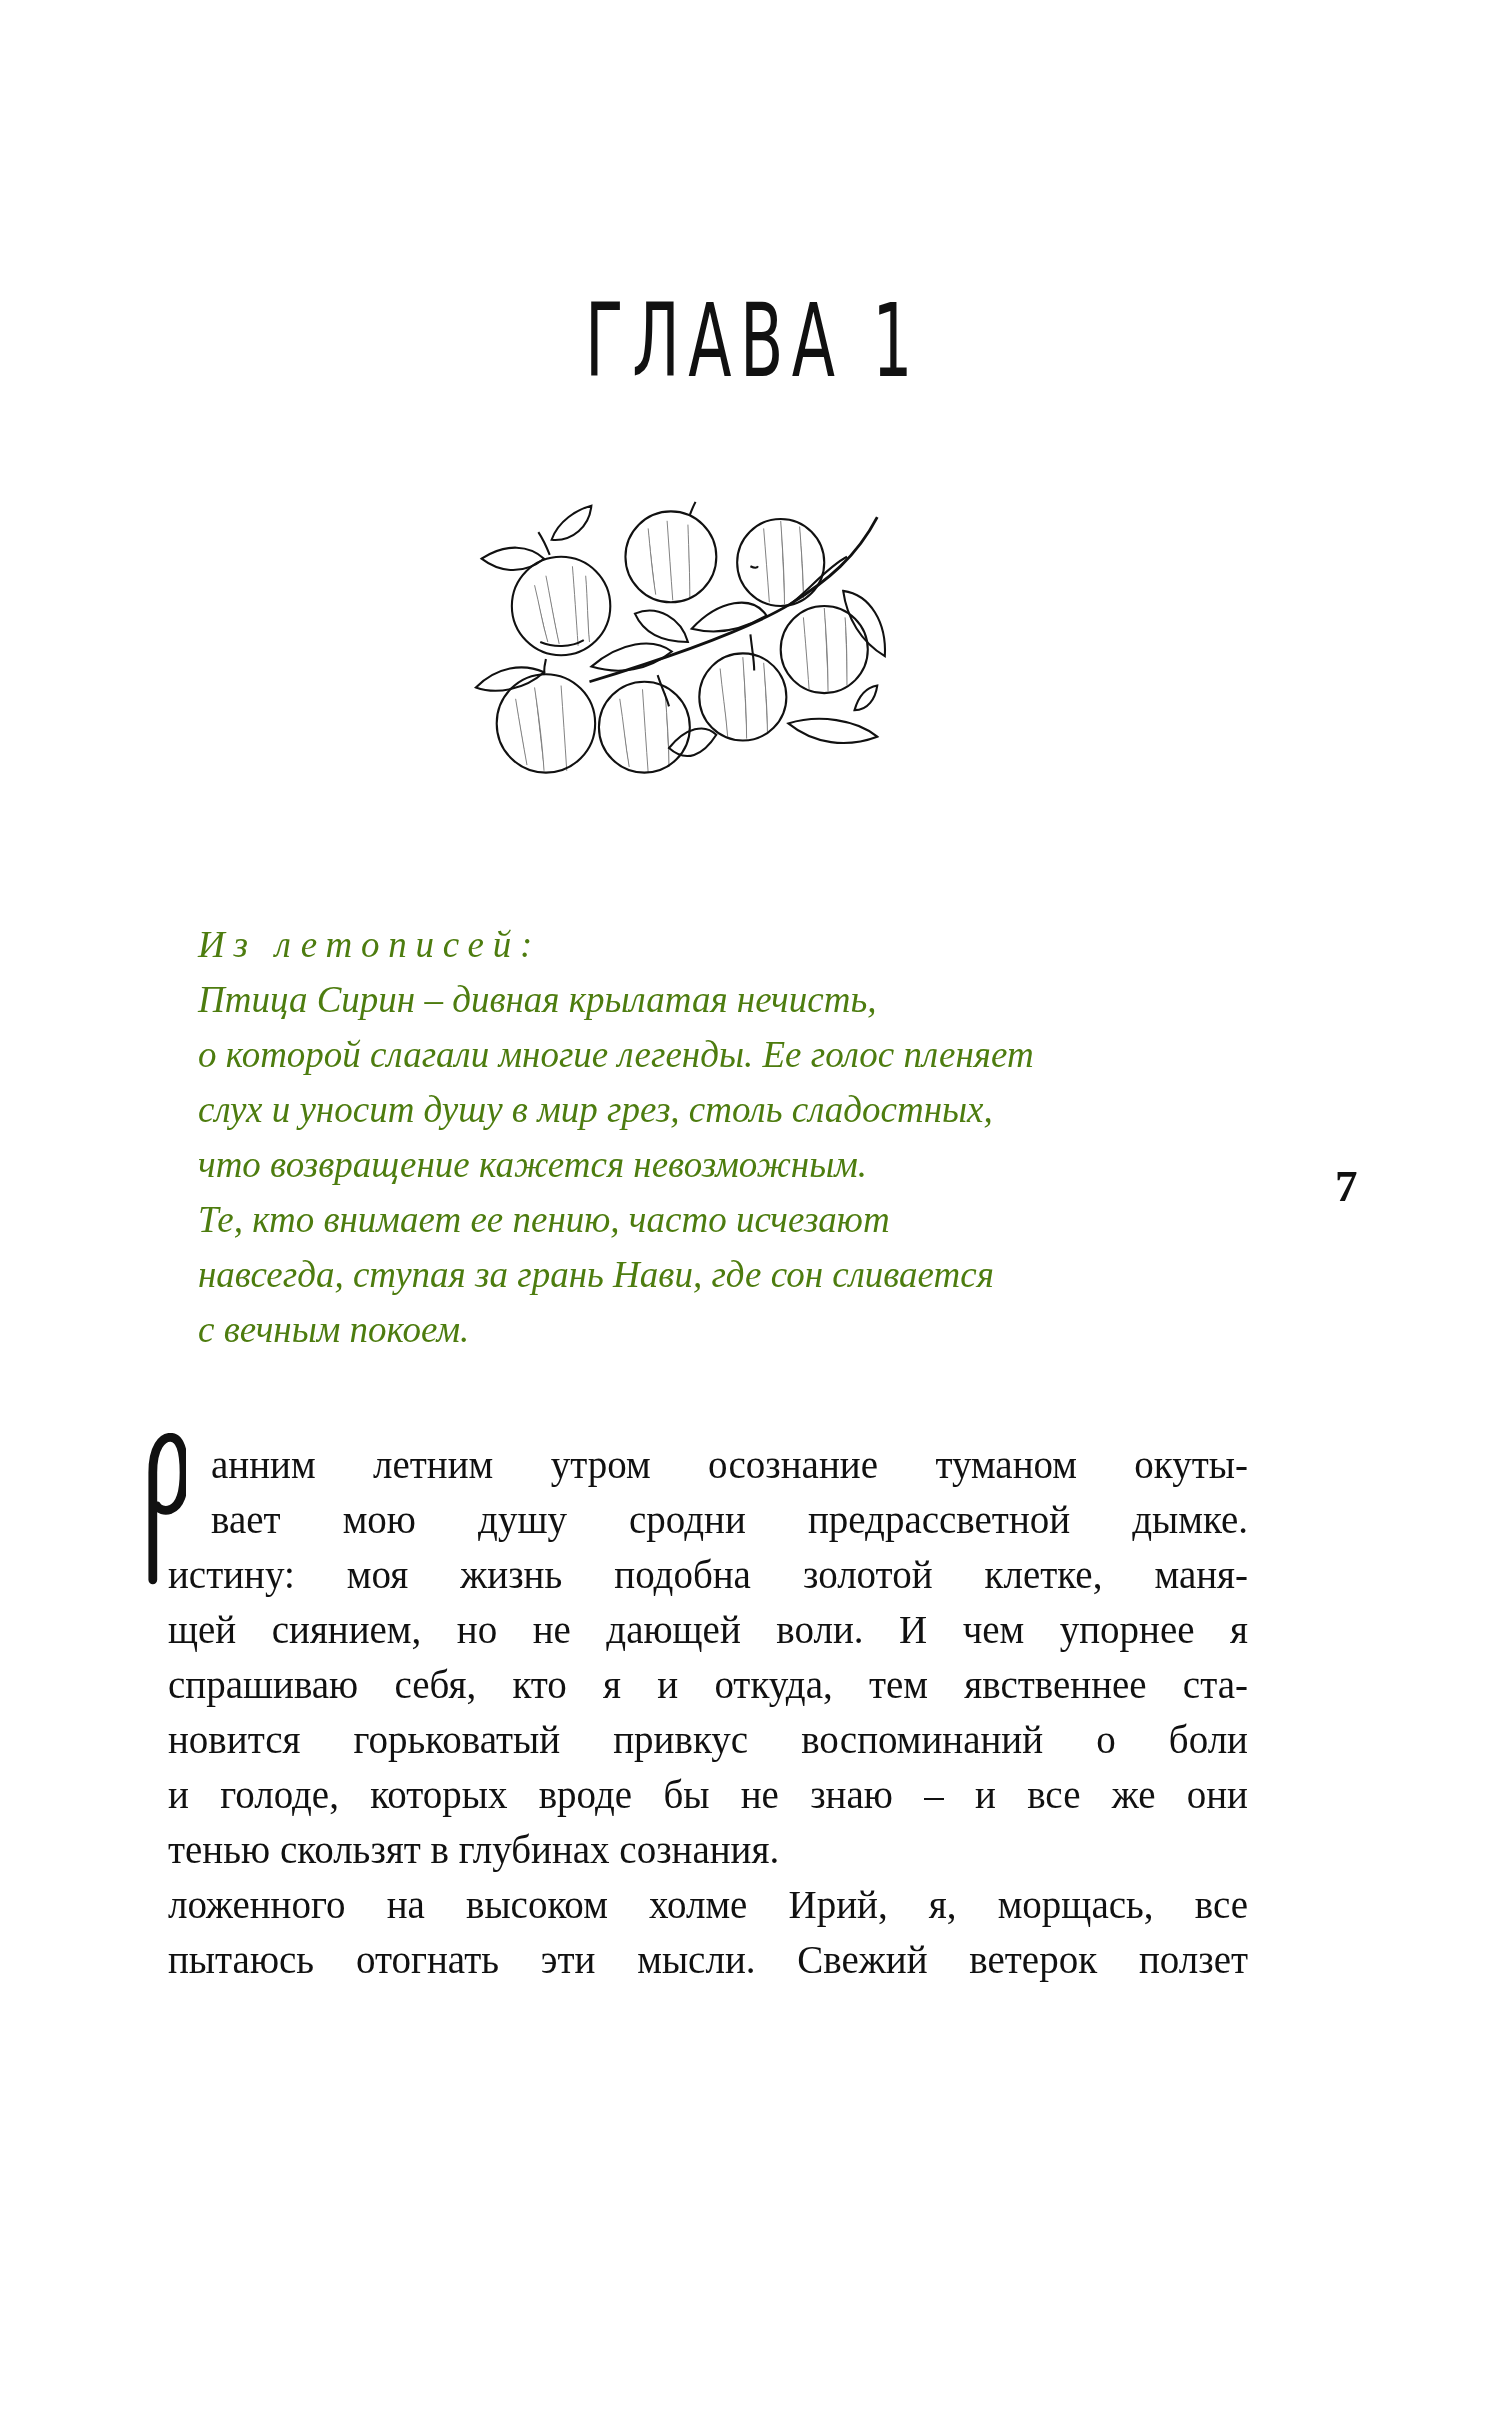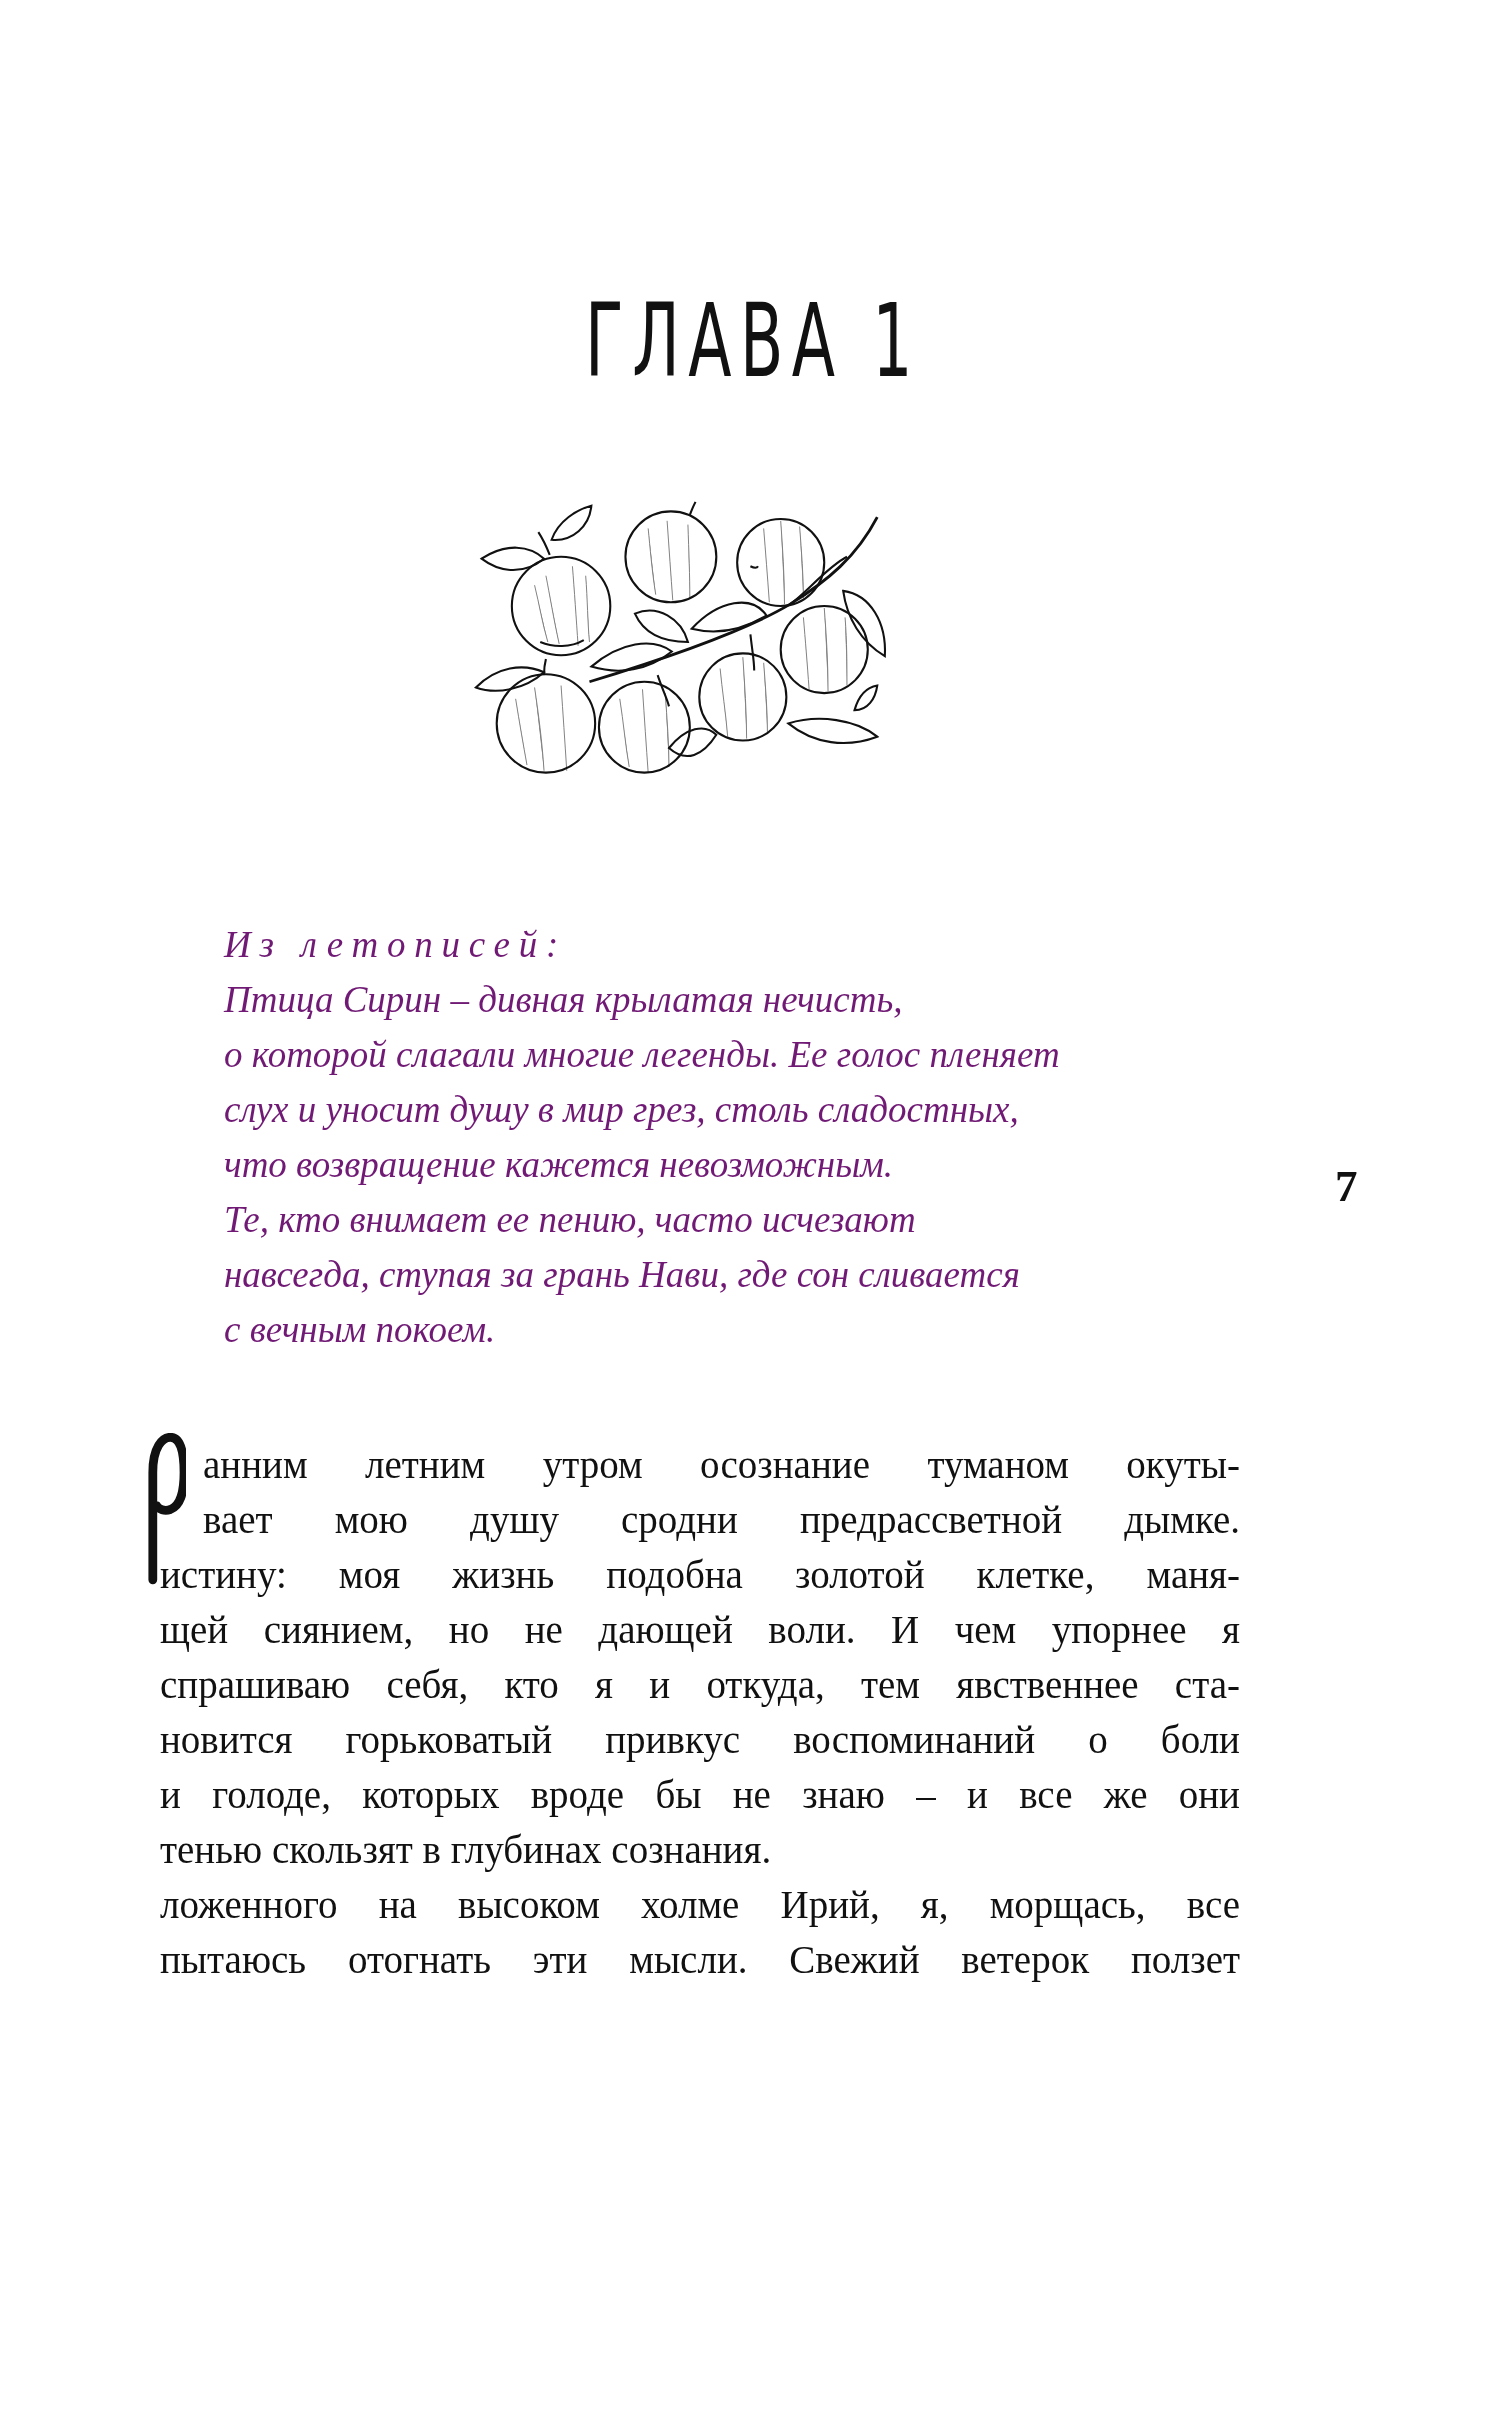--- a/index.html
+++ b/index.html
@@ -5,32 +5,32 @@
   html, body { margin:0; padding:0; background:#ffffff; }
   body { width:1506px; height:2432px; position:relative; overflow:hidden; color:#111; }
   .chapter-title {
     position:absolute; left:0; width:1506px; top:290px; text-align:center;
     font-family:"DejaVu Sans", sans-serif; font-size:102px; font-weight:400;
     letter-spacing:13.7px; transform:scaleX(0.62); transform-origin:center;
     line-height:1; color:#111;
   }
   .ornament { position:absolute; left:467px; top:500px; width:457px; height:284px; }
   .epigraph {
-    position:absolute; left:224px; top:917px; width:1039px;
+    position:absolute; left:198px; top:917px; width:1039px;
     font-family:"Liberation Serif", serif; font-style:italic; font-size:37px;
-    line-height:55px; color:#701a75;
+    line-height:55px; color:#4d7c0f;
   }
   .epigraph .line { display:block; white-space:nowrap; }
   .epigraph .spaced { letter-spacing:8.8px; }
   .page-number {
     position:absolute; left:1335px; top:1160px;
     font-family:"Liberation Serif", serif; font-weight:700; font-size:45px; color:#111;
   }
   .body-text {
-    position:absolute; left:160px; top:1437px; width:1080px;
+    position:absolute; left:168px; top:1437px; width:1080px;
     font-family:"Liberation Serif", serif; font-size:39px; line-height:55px;
     color:#111;
   }
   .body-text .line { display:block; white-space:nowrap; text-align:justify; text-align-last:justify; height:55px; }
   .body-text .line.last { text-align-last:left; }
   .body-text .indent { padding-left:74px; }
   .body-text .dropped { padding-left:43px; }
   .drop-cap {
     position:absolute; left:145px; top:1433px; width:41px; height:153px;
   }

